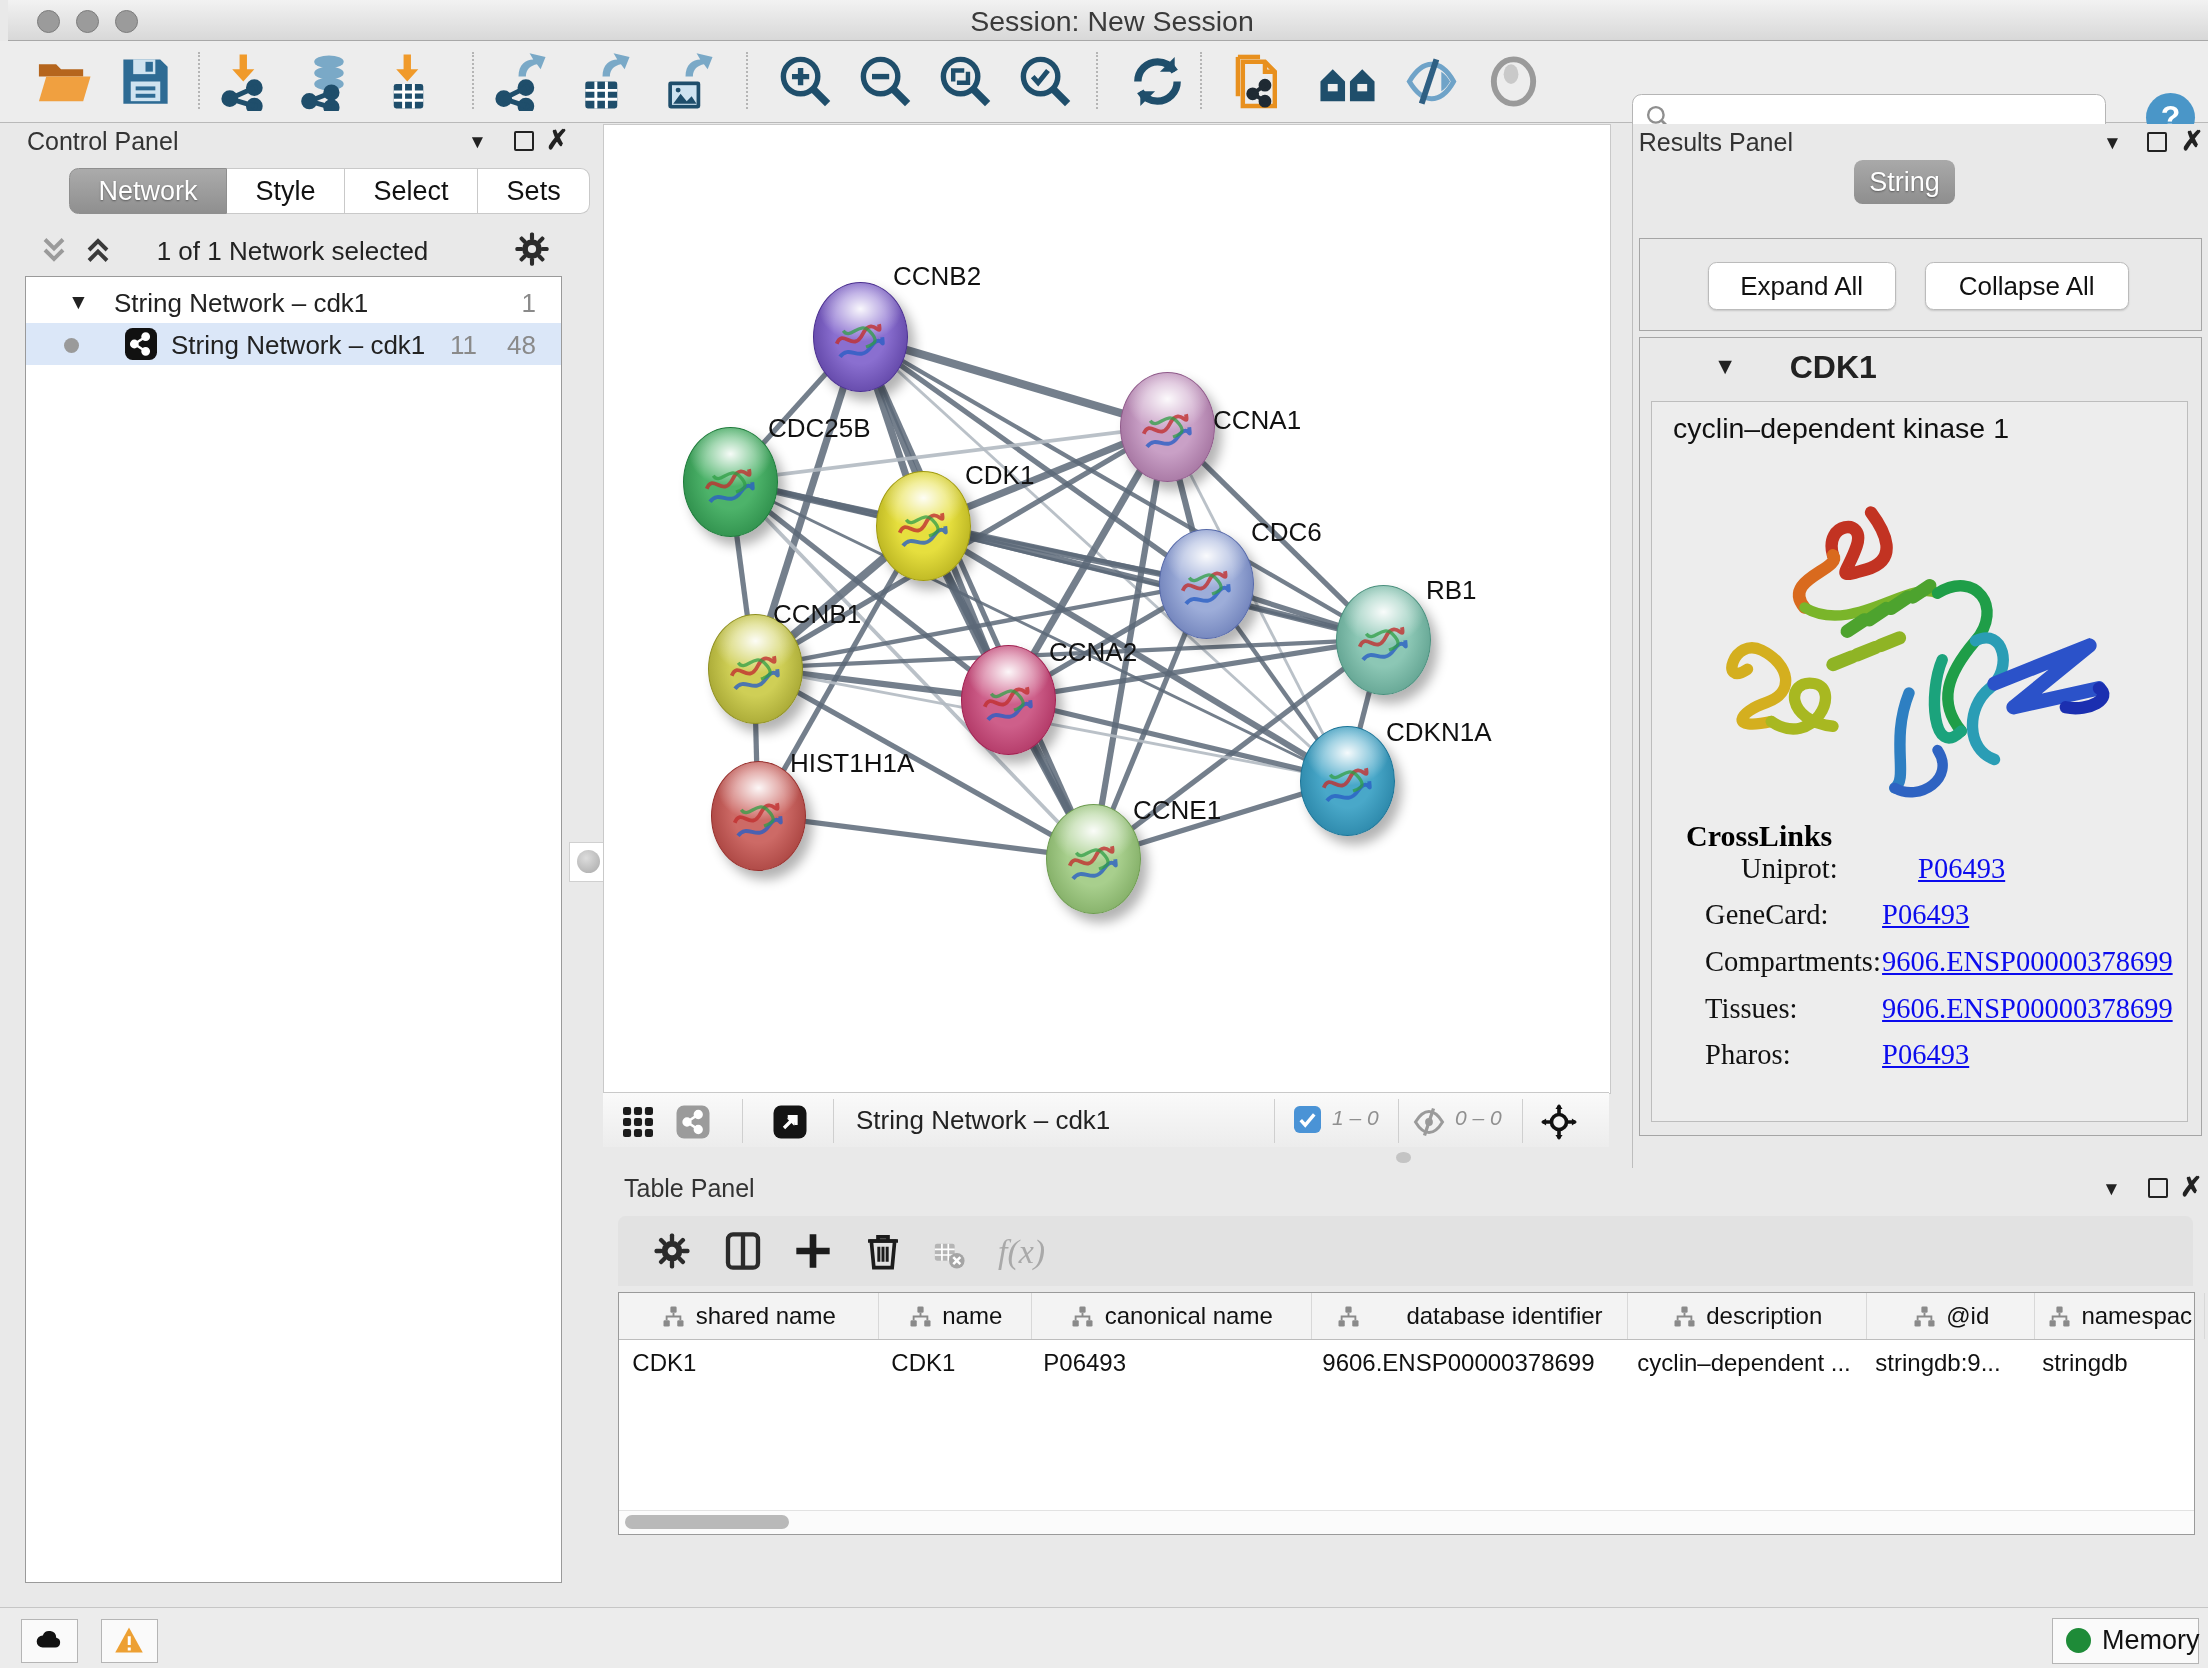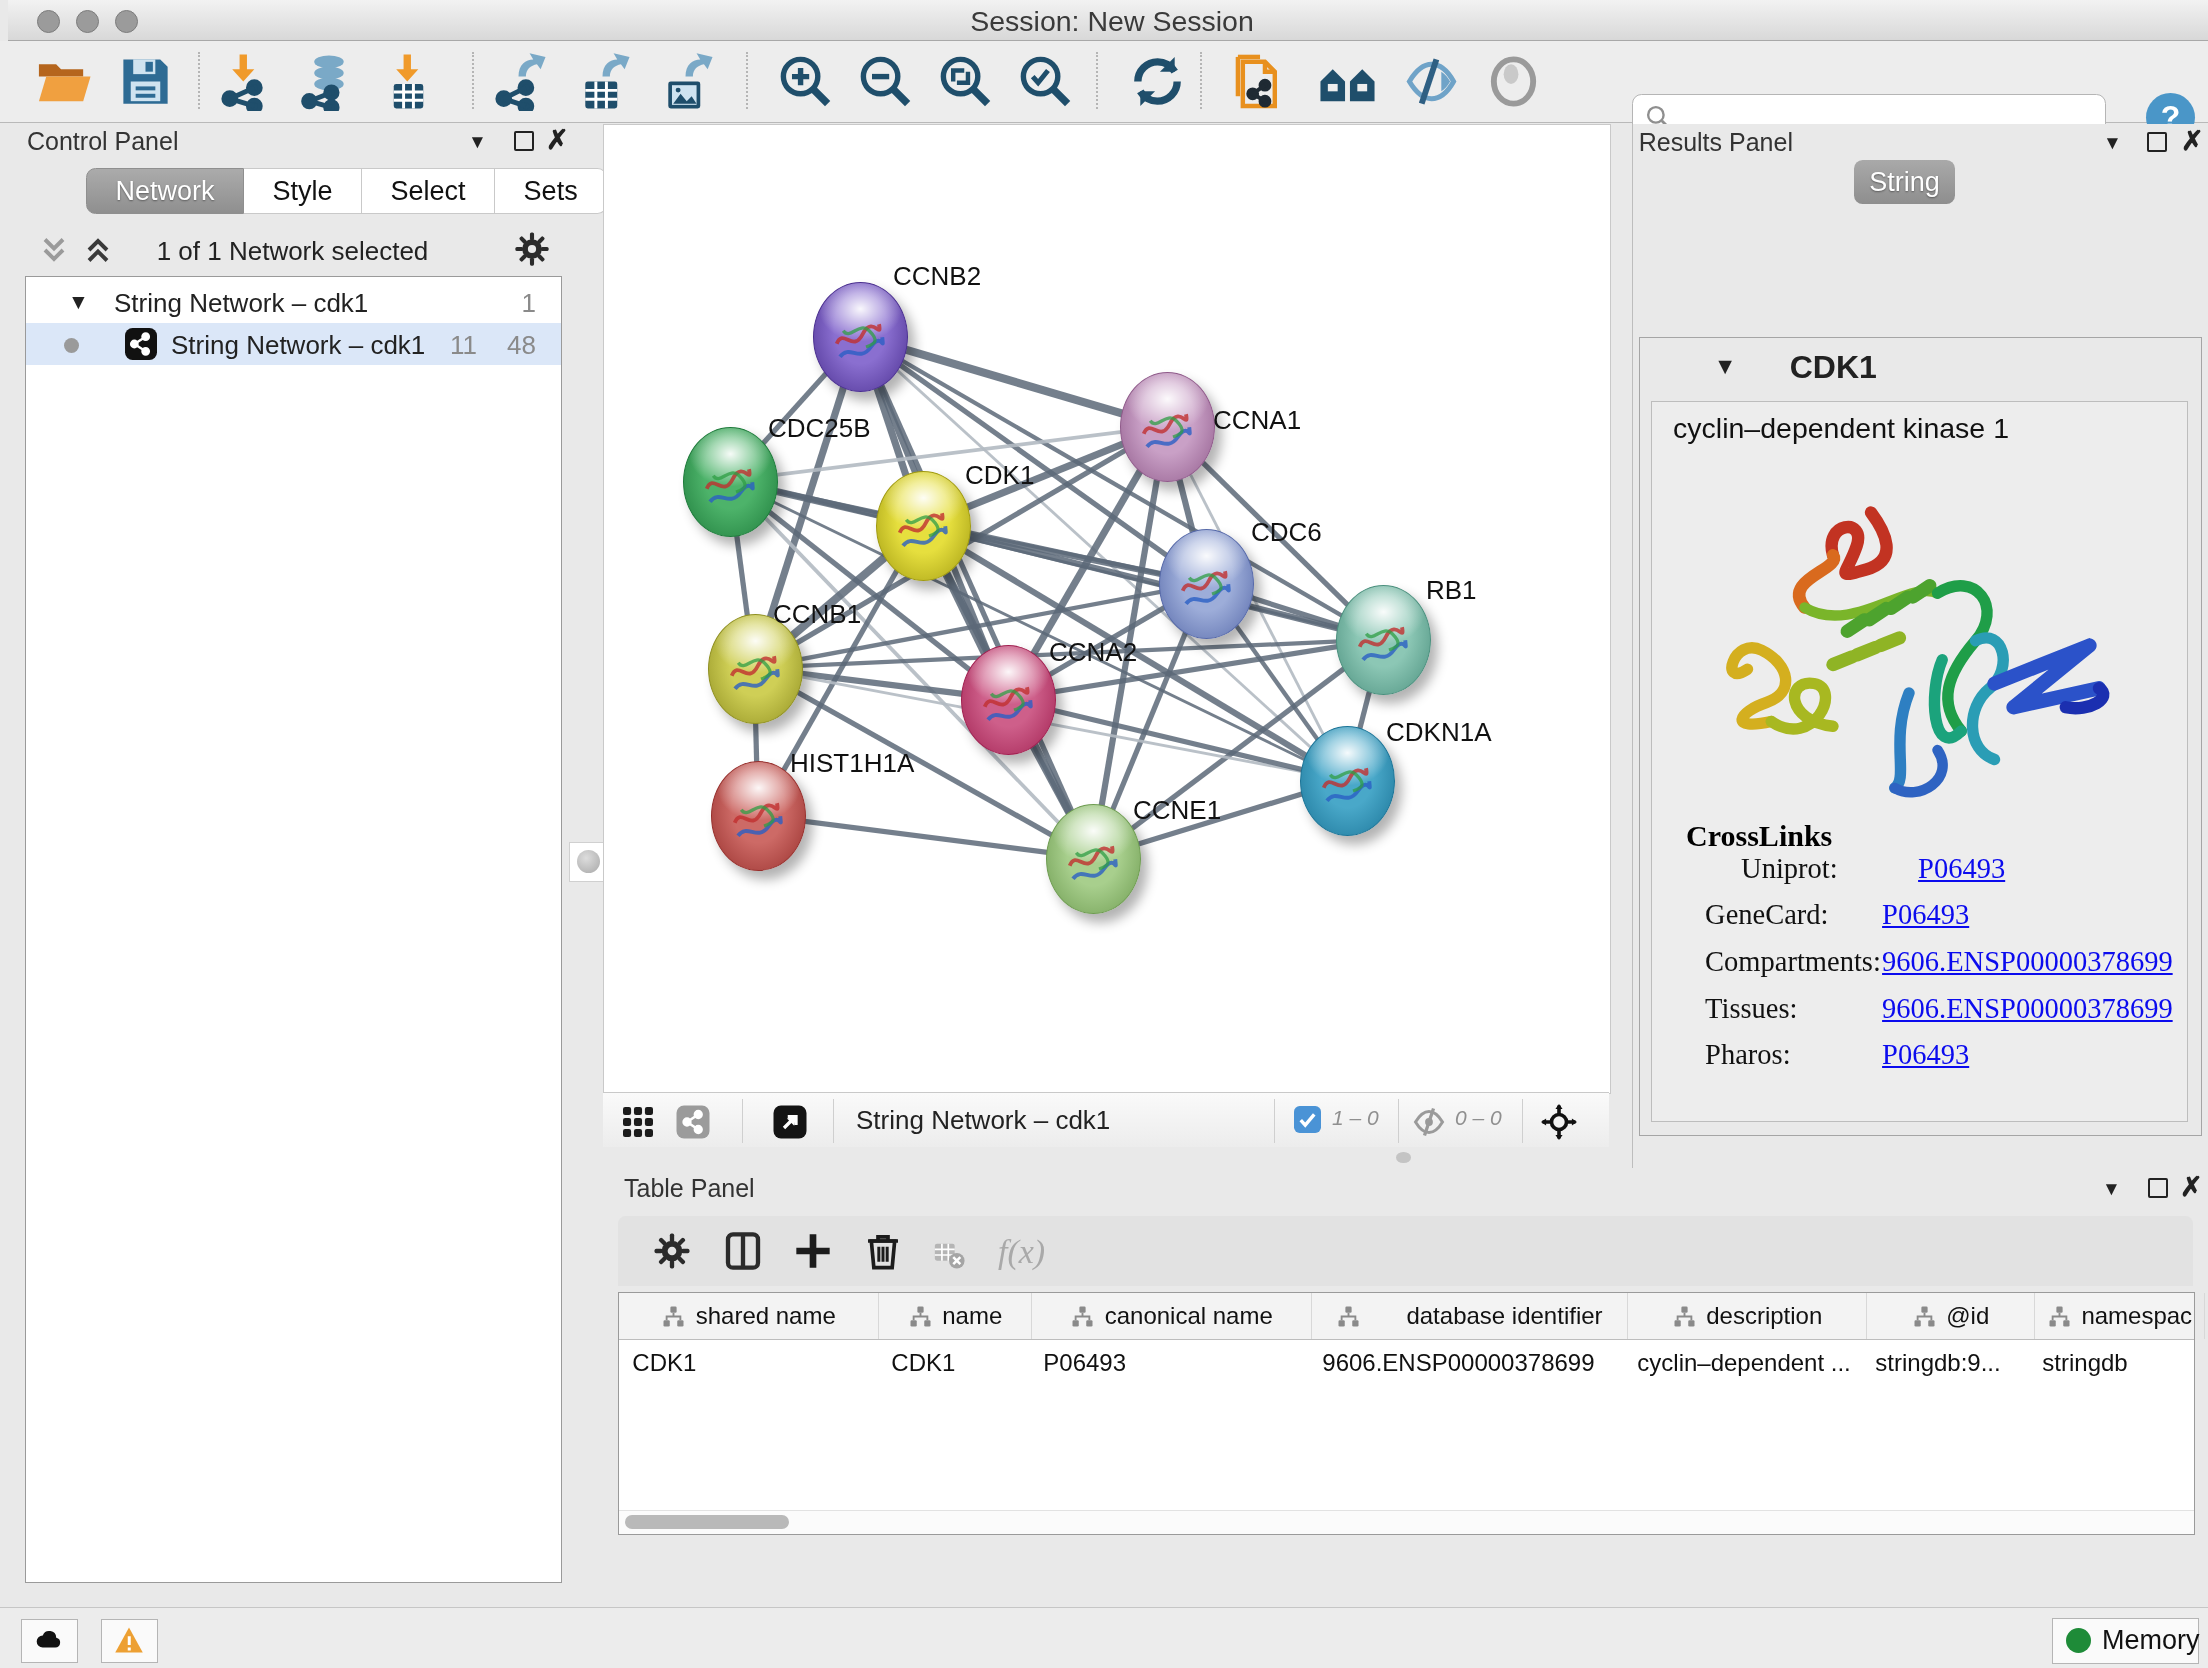--- a/index.html
+++ b/index.html
@@ -23,21 +23,21 @@
 
   
   .pheader-title{position:absolute;font-size:25px;color:#333;}
   .pbtn{position:absolute;top:0;color:#222;}
   .pbtn.tri{font-size:19px;}
   .pbtn.sq{width:16px;height:16px;border:2.9px solid #222;border-radius:1.9px;}
   .pbtn.xx{font-size:27px;font-weight:bold;line-height:23px;}
 
   
   #cp-title{left:27px;top:127px;}
-  #cp-tabs{position:absolute;left:69px;top:168px;height:52px;display:flex;margin-left:17px;}
+  #cp-tabs{position:absolute;left:69px;top:168px;height:52px;display:flex;}
   .cp-tab{height:44px;line-height:44px;padding:0 28.5px;font-size:27px;background:#fff;border:1px solid #c9c9c9;border-left:none;color:#111;}
   .cp-tab:first-child{border-left:1px solid #c9c9c9;border-radius:9.5px 0 0 9.5px;}
   .cp-tab:last-child{border-radius:0 9.5px 9.5px 0;}
   .cp-tab.active{background:linear-gradient(#ababab,#8f8f8f);color:#fff;text-shadow:0 1px 1.9px rgba(0,0,0,.4);border-color:#8f8f8f;}
   #cp-selrow{position:absolute;left:25px;top:228px;width:535px;height:44px;}
   #cp-selrow .chev{position:absolute;top:3.8px;width:36px;height:36px;}
   #sel-status{position:absolute;left:0;right:0;top:7.6px;text-align:center;font-size:26px;color:#222;}
   #cp-gear{position:absolute;right:9.5px;top:1.9px;width:38px;height:38px;}
   #cp-listbox{position:absolute;left:25px;top:276px;width:535px;height:1305px;background:#fff;border:1.9px solid #9a9a9a;}
   .net-row{position:absolute;left:0;width:100%;height:38px;font-size:26px;}
@@ -564,20 +564,24 @@
   <div id="hsplit">
       <i></i>
     </div>
 
   <div id="results">
     <div class="pheader-title" id="rp-title">Results Panel</div>
     <span class="pbtn tri" style="left:470px;top:7.6px">▼</span>
     <span class="pbtn sq" style="left:514px;top:7.6px"></span>
     <span class="pbtn xx" style="left:548px;top:5.7px">✗</span>
     <div id="rp-tab">String</div>
+    <div id="rp-box1">
+      <div class="rp-btn" id="rp-expand">Expand All</div>
+      <div class="rp-btn" id="rp-collapse">Collapse All</div>
+    </div>
     <div id="rp-box2">
       <div id="rp-sec-head">
         <span class="caret">▼</span>
         <span id="rp-gene">CDK1</span>
       </div>
       <div id="rp-inner">
         <div id="rp-desc">cyclin–dependent kinase 1</div>
         <svg id="protein" viewBox="0 0 480 360">
           <g fill="none" stroke-linecap="round">
             <path d="M150 95 C140 60,185 55,175 85 S150 120,185 110 S205 70,190 50" stroke="#c23322" stroke-width="13"></path>

